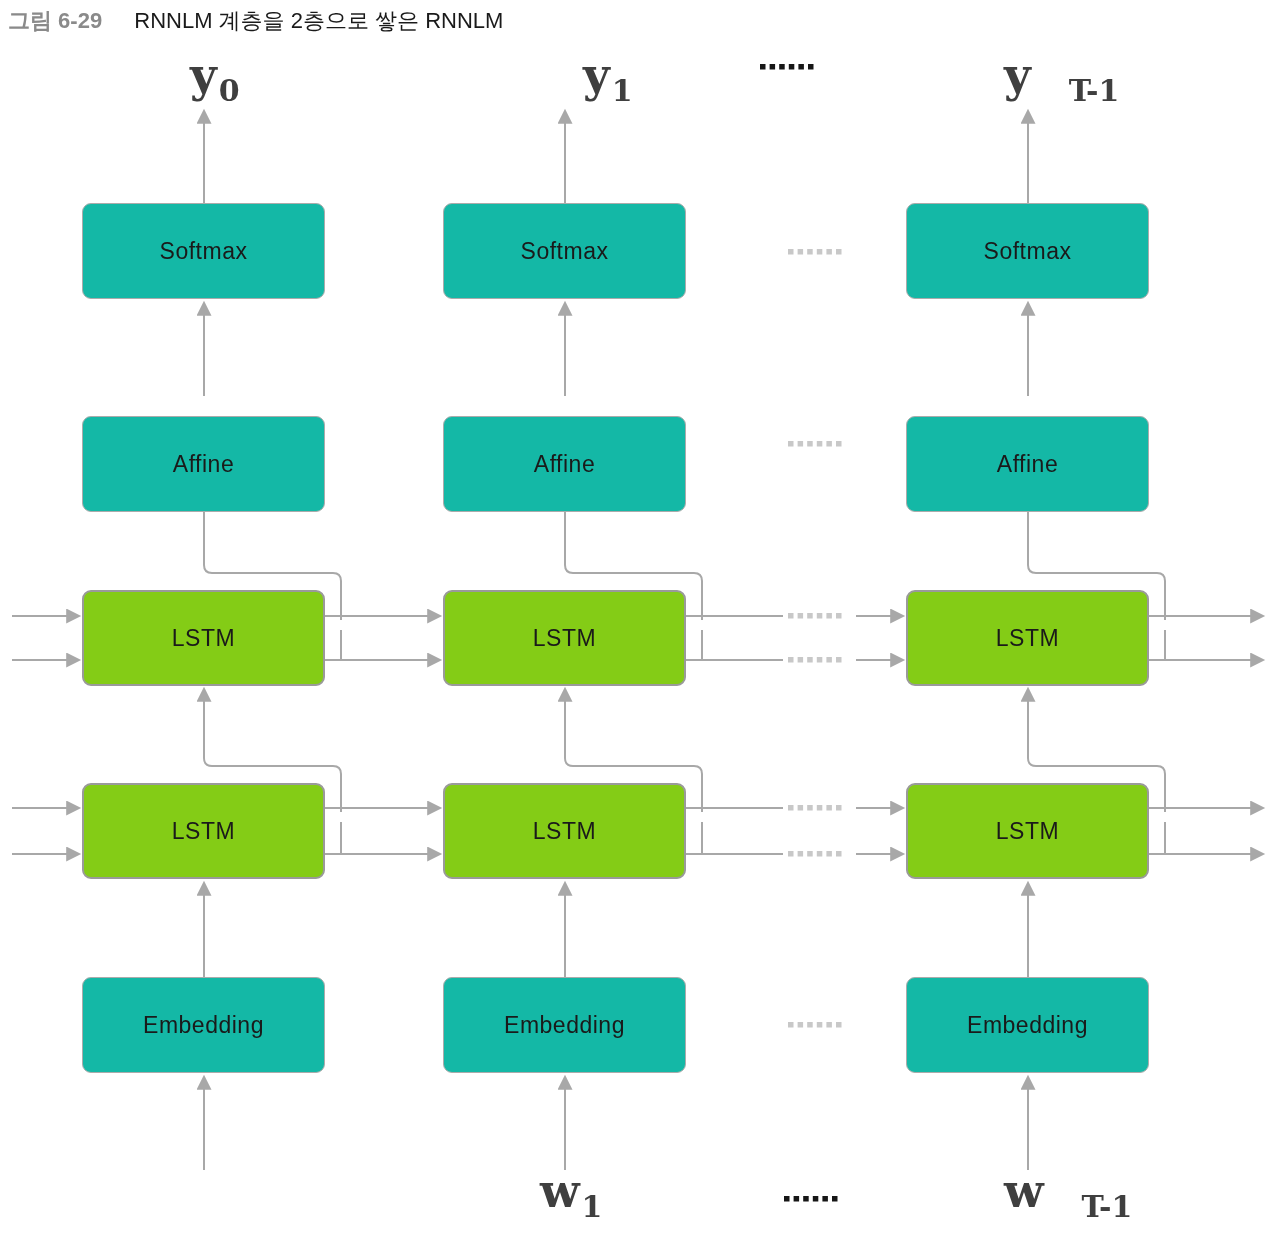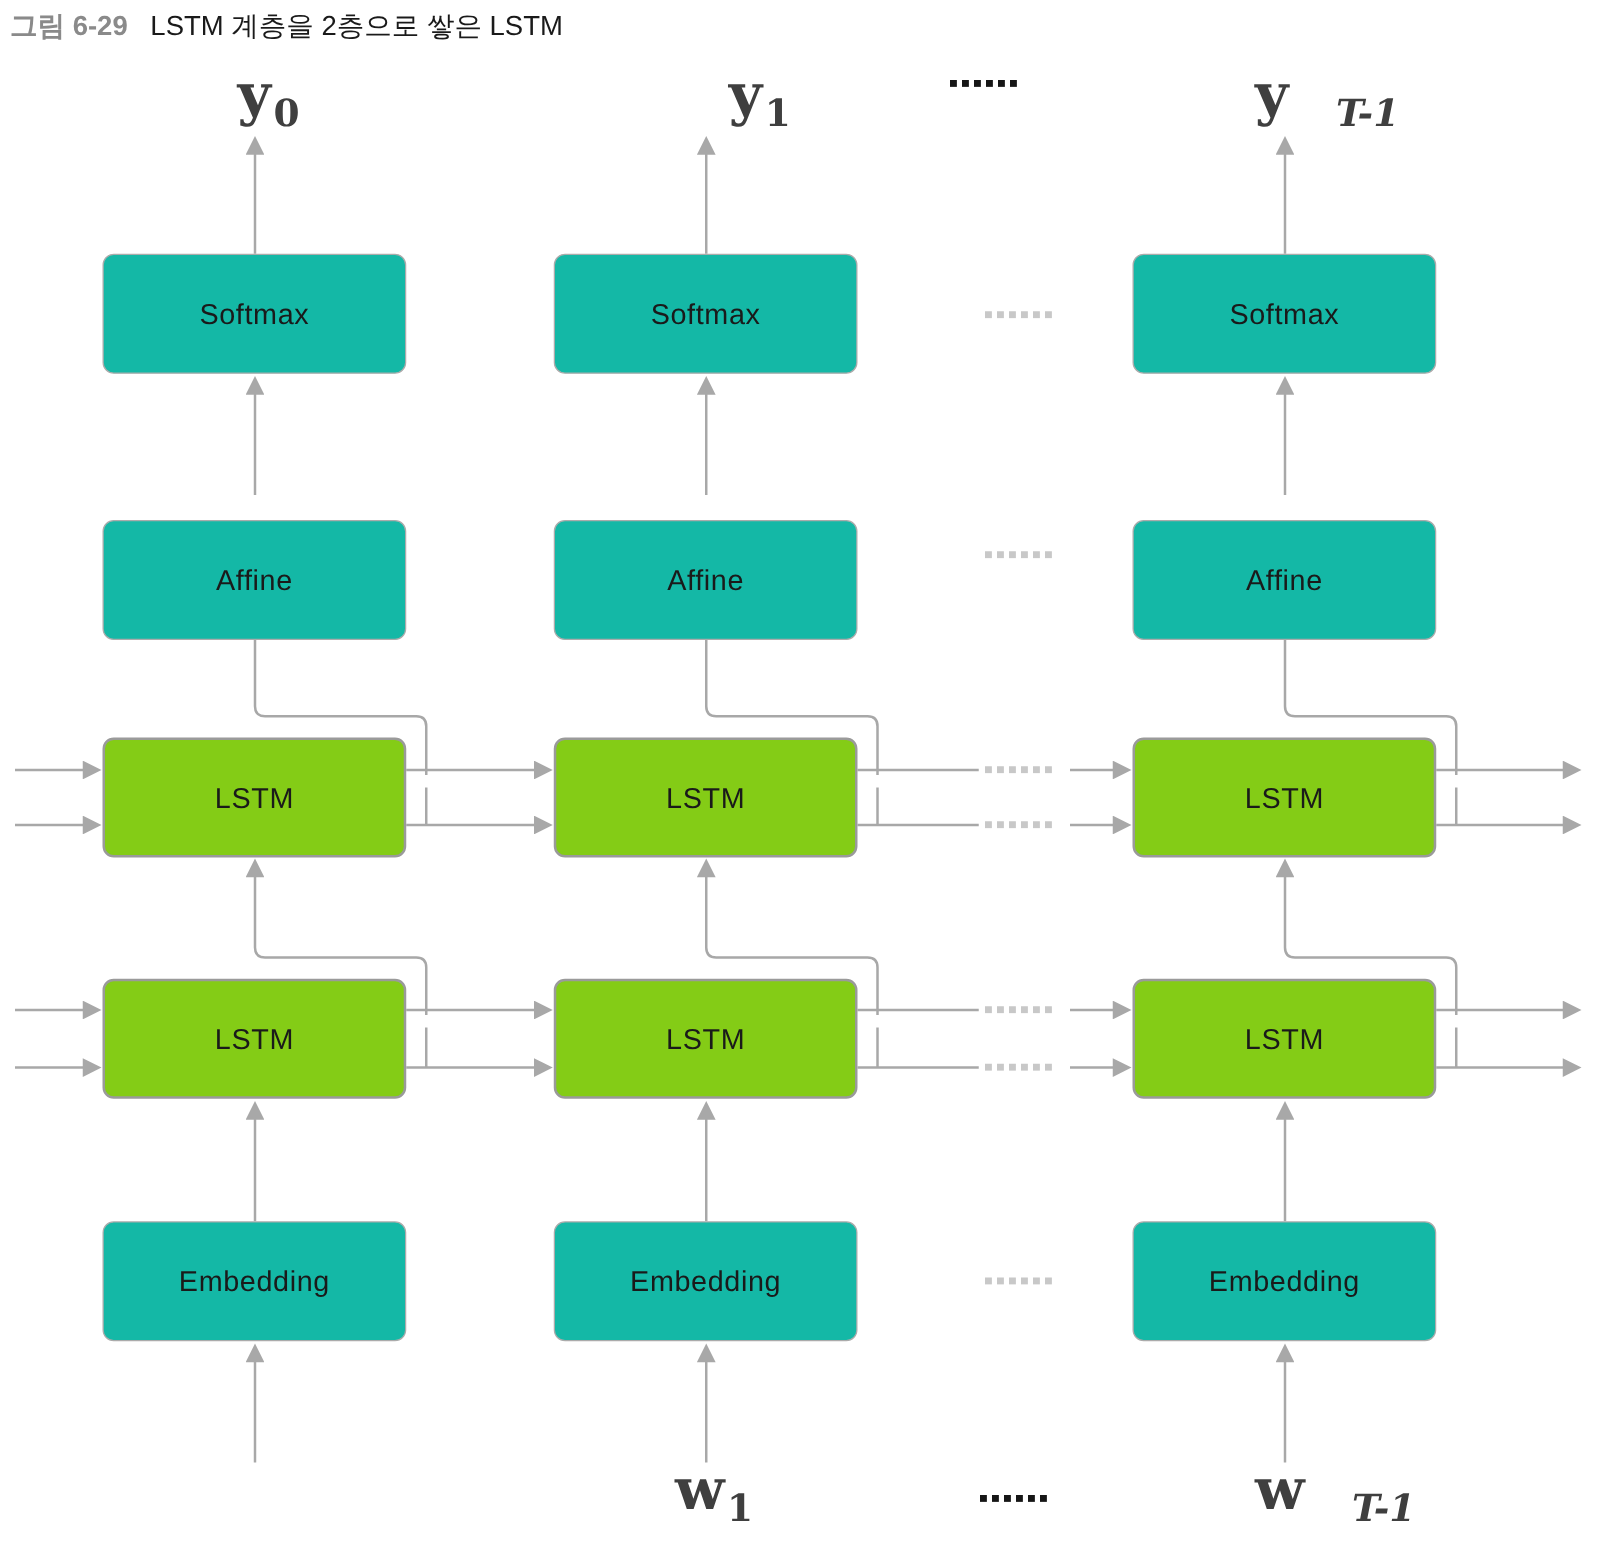--- a/index.html
+++ b/index.html
@@ -1,36 +1,36 @@
 <!DOCTYPE html>
 <html><head>
 <meta charset="utf-8">
 <style>
   html,body{margin:0;padding:0;background:#ffffff;}
   .page{position:relative;width:1280px;height:1234px;background:#ffffff;overflow:hidden;
         font-family:"Liberation Sans",sans-serif;}
   .stage{position:absolute;left:0;top:0;}
 
   .title{position:absolute;left:8px;top:8px;font-size:22px;line-height:26px;white-space:nowrap;}
-  .fig-num{color:#8a8a8a;font-weight:bold;margin-right:12px;}
+  .fig-num{color:#8a8a8a;font-weight:bold;margin-right:26px;}
   .fig-text{color:#1a1a1a;}
 
   .box{position:absolute;width:243px;height:96px;box-sizing:border-box;
        border:1.6px solid #ababab;border-radius:9px;background:#14b8a6;
        display:flex;align-items:center;justify-content:center;
        font-size:23px;color:#1a1a1a;letter-spacing:0.5px;}
   .box.lstm{background:#84cc16;border:2px solid #9a9a9a;}
 
   .c1{left:82px}.c2{left:443px}.c3{left:906px}
   .r1{top:203px}.r2{top:416px}.r3{top:590px}.r4{top:783px}.r5{top:977px}
 
   .mlabel{position:absolute;color:#3f3f3f;font-family:"DejaVu Serif",serif;
           font-weight:bold;font-size:46px;line-height:1;white-space:nowrap;}
   .mlabel .sub{font-size:30px;position:relative;top:10px;margin-left:2px;}
-  .mlabel .sub.it{font-style:italic;margin-left:38px;}
+  .mlabel .sub.it{margin-left:38px;}
 </style>
 </head>
 <body>
 
 <div class="page">
 
   <svg class="stage" width="1280" height="1234" viewBox="0 0 1280 1234">
     <defs>
       <marker id="ah" viewBox="0 0 10 10" refX="1.2" refY="5" markerWidth="8" markerHeight="7.5" orient="auto">
         <path d="M0 0 L10 5 L0 10 Z" fill="#a8a8a8"></path>
@@ -101,21 +101,21 @@
     </g>
 
     <g color="#161616">
       <use href="#dots6" x="760" y="64"></use>
       <use href="#dots6" x="784" y="1196"></use>
     </g>
   </svg>
 
   <div class="title">
     <span class="fig-num">그림 6-29</span>
-    <span class="fig-text">LSTM 계층을 2층으로 쌓은 LSTM</span>
+    <span class="fig-text">RNNLM 계층을 2층으로 쌓은 RNNLM</span>
   </div>
 
   <div class="mlabel" style="left:190px;top:52px">
     <span>y</span><span class="sub">0</span>
   </div>
   <div class="mlabel" style="left:583px;top:52px">
     <span>y</span><span class="sub">1</span>
   </div>
   <div class="mlabel" style="left:1004px;top:52px">
     <span>y</span><span class="sub it">T-1</span>

